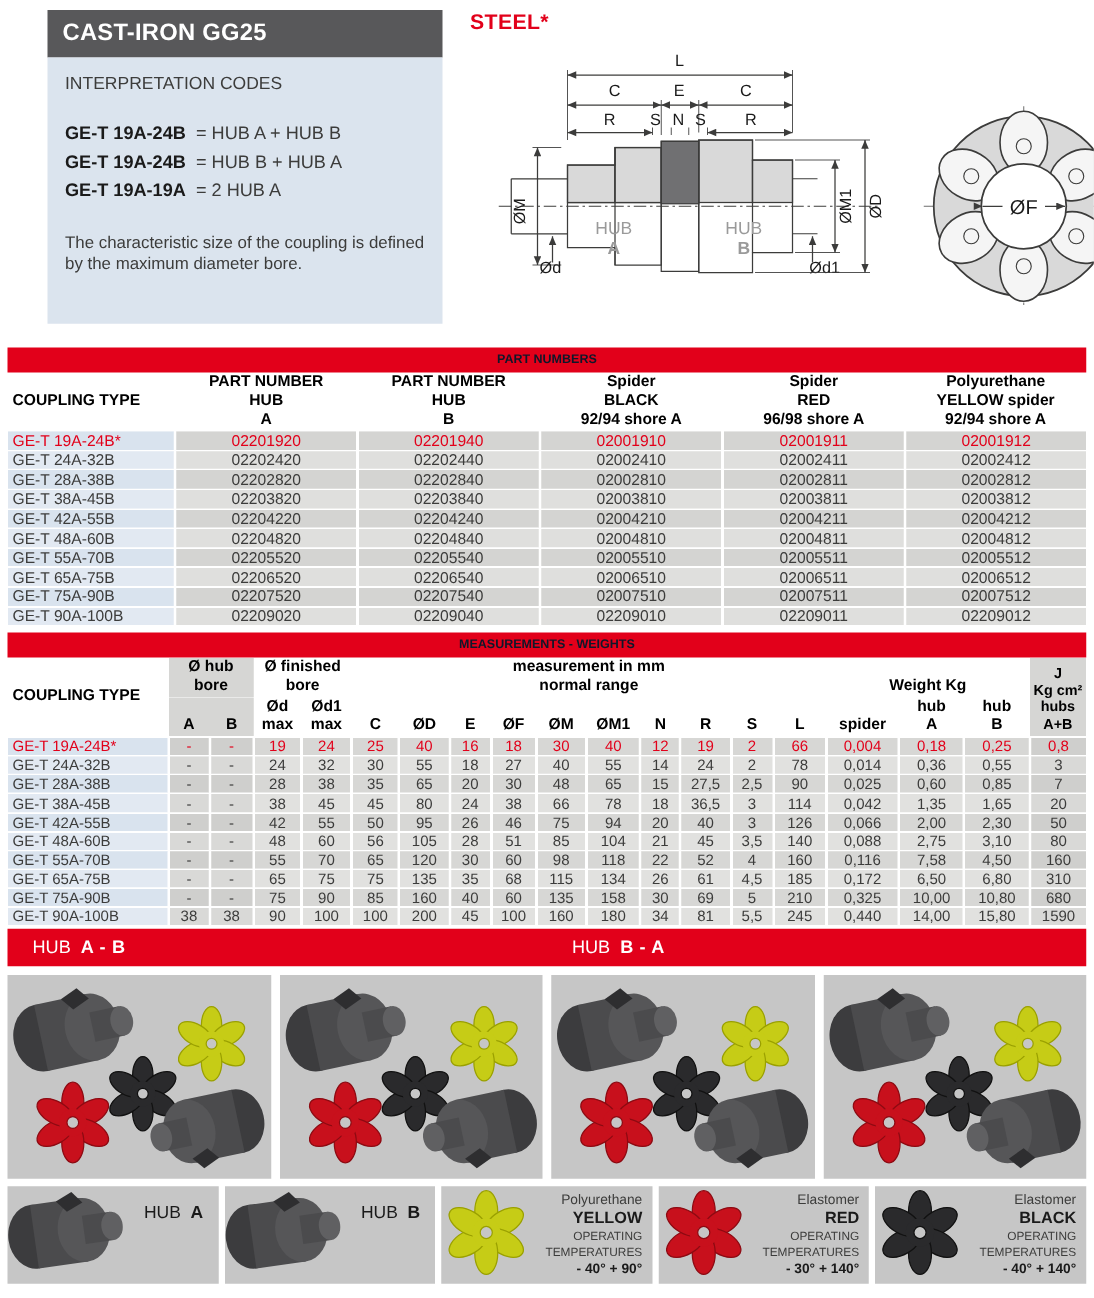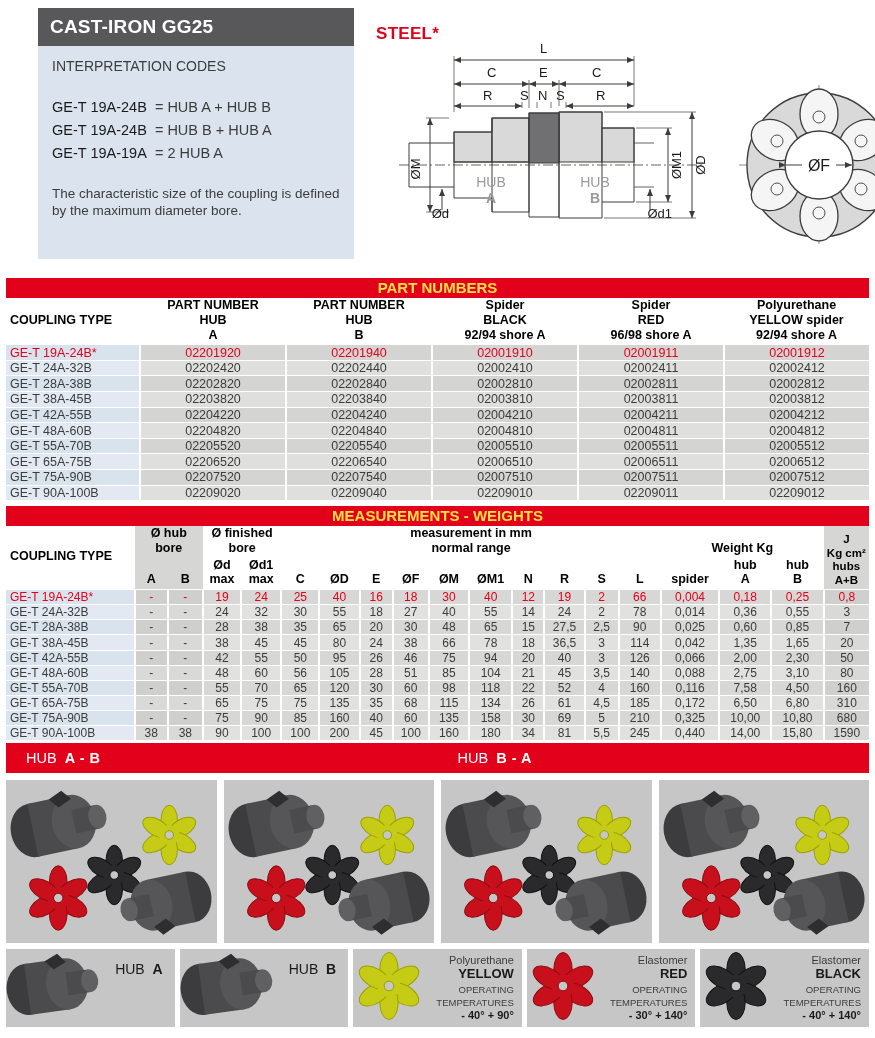--- a/index.html
+++ b/index.html
@@ -7,27 +7,27 @@
   .page{padding:8px 6px 0 6px;}
   
   .top{display:flex;height:264px;padding-left:32px;}
   .codes-box{width:316px;flex:none;}
   .codes-title{background:#58585a;color:#fff;font-size:19px;font-weight:bold;padding:8px 12px;letter-spacing:.2px;}
   .codes-title b{font-weight:800;}
   .codes-body{background:#dbe4ee;padding:12px 14px 10px 14px;height:191px;font-size:14px;}
   .codes-sub{margin-bottom:22px;}
   .example-label{margin-bottom:6px;}
   .code-line{line-height:23px;font-size:14.5px;}
-  .code-line .c{font-weight:normal;color:#1a1a1a;}
+  .code-line .c{font-weight:bold;color:#1a1a1a;}
   .code-note{margin-top:20px;font-size:13.5px;line-height:17px;}
   .draw-col{flex:1;position:relative;}
-  .steel-label{position:absolute;left:22px;top:16px;color:#e2001a;font-weight:bold;font-size:17px;letter-spacing:.3px;}
+  .steel-label{position:absolute;left:22px;top:0;color:#e2001a;font-weight:bold;font-size:17px;letter-spacing:.3px;}
   .draw-col svg{position:absolute;left:0;top:14px;}
   
-  .red-bar{background:#e2001a;color:#fde047;font-weight:bold;font-size:15px;text-align:center;height:20px;line-height:20px;margin-top:6px;}
+  .red-bar{background:#e2001a;color:#0f172a;font-weight:bold;font-size:10px;text-align:center;height:20px;line-height:20px;margin-top:6px;}
   table{border-collapse:collapse;table-layout:fixed;width:863px;}
   th,td{padding:0;font-size:12.5px;overflow:hidden;white-space:nowrap;}
   thead th{background:#fff;font-weight:bold;color:#000000;text-align:center;vertical-align:bottom;white-space:pre-line;line-height:1.18;padding-bottom:2px;}
   thead th.left{text-align:left;padding-left:4px;vertical-align:middle;}
   tbody td{text-align:center;height:14.6px;border-left:2px solid #fff;border-top:1px solid #fff;color:#3c3c3b;}
   tbody td.type{text-align:left;padding-left:4px;border-left:none;}
   #pn-table tbody tr:nth-child(odd) td{background:#d4d4d2;}
   #pn-table tbody tr:nth-child(even) td{background:#dfdfdd;}
   #pn-table tbody tr:nth-child(odd) td.type{background:#d9e3ee;}
   #pn-table tbody tr:nth-child(even) td.type{background:#e2e9f2;}

